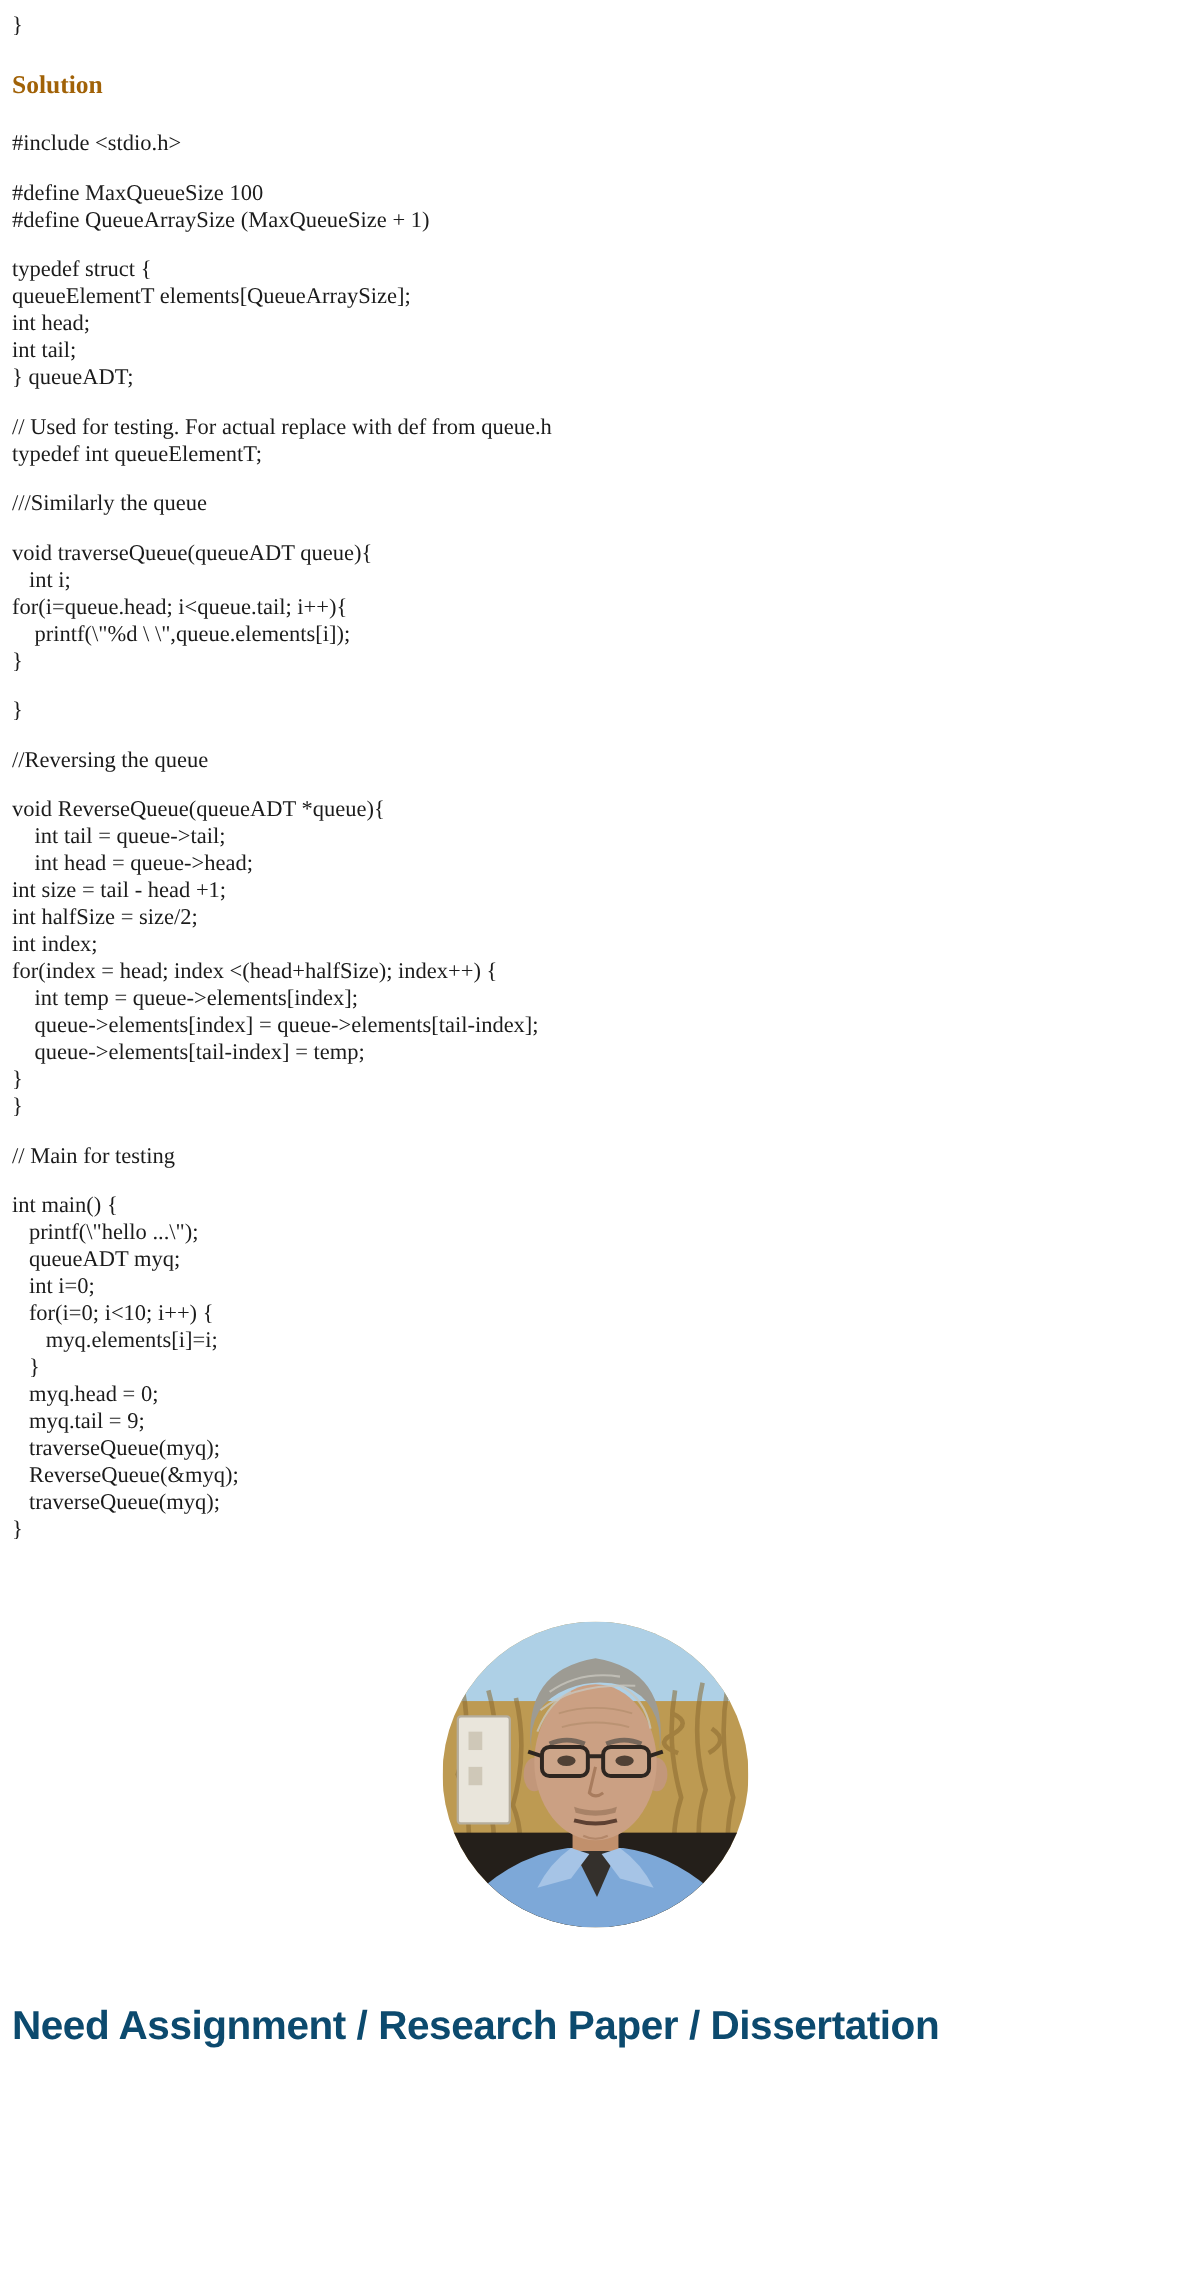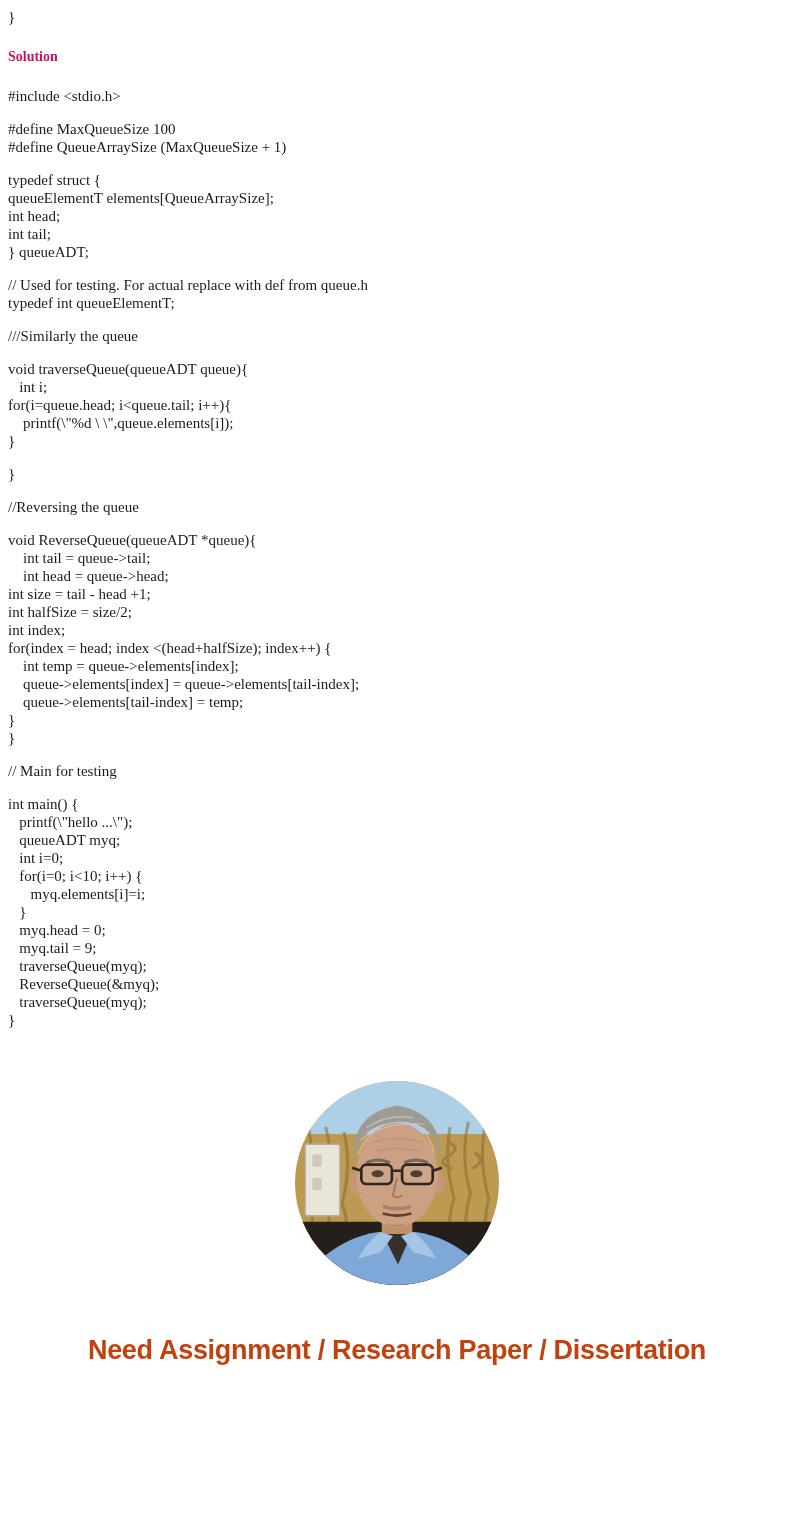--- a/index.html
+++ b/index.html
@@ -19,42 +19,42 @@
     padding: 8px 8px 20px 8px;
   }
   .doc p {
     margin: 15px 0;
     white-space: pre-wrap;
   }
   .doc p.first {
     margin-top: 0;
   }
   .doc h3.heading {
-    font-size: 14px;
+    font-size: 17px;
     line-height: 21px;
     font-weight: bold;
     margin: 20px 0;
-    color: #be185d;
+    color: #a16207;
   }
   .portrait-wrap {
     text-align: center;
     margin-top: 52px;
   }
   .portrait-wrap svg {
     display: inline-block;
     vertical-align: top;
   }
   .footer {
     margin-top: 50px;
-    text-align: center;
+    text-align: left;
     font-family: "Liberation Sans", sans-serif;
     font-weight: bold;
     font-size: 27px;
     line-height: 31px;
-    color: #c2410c;
+    color: #0c4a6e;
     letter-spacing: -0.3px;
   }
 </style>
 </head>
 <body>
 
 <div class="doc">
   <p class="first">}</p>
   <h3 class="heading">Solution</h3>
   <p>#include &lt;stdio.h&gt;</p>

